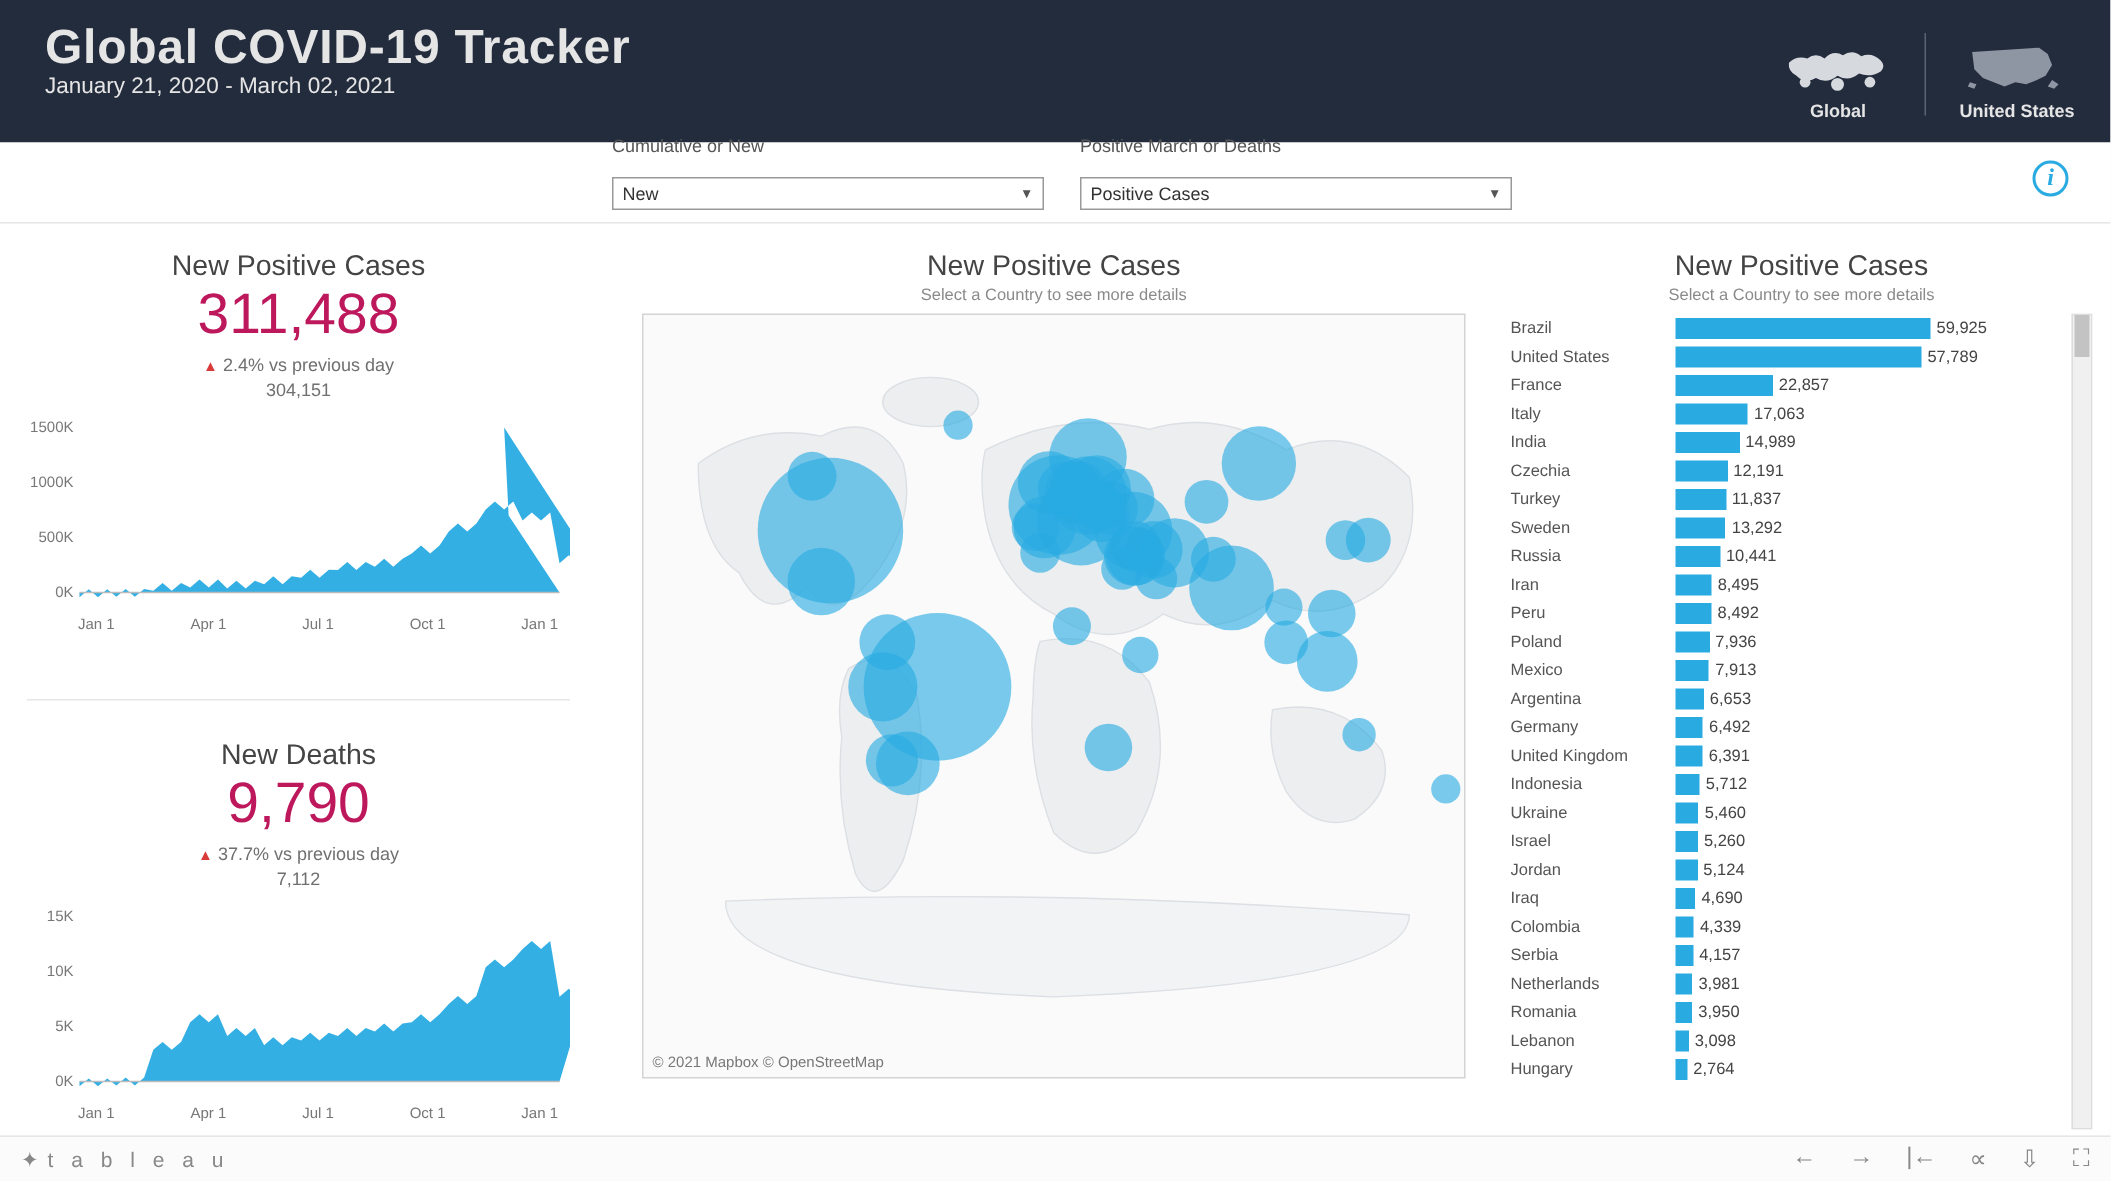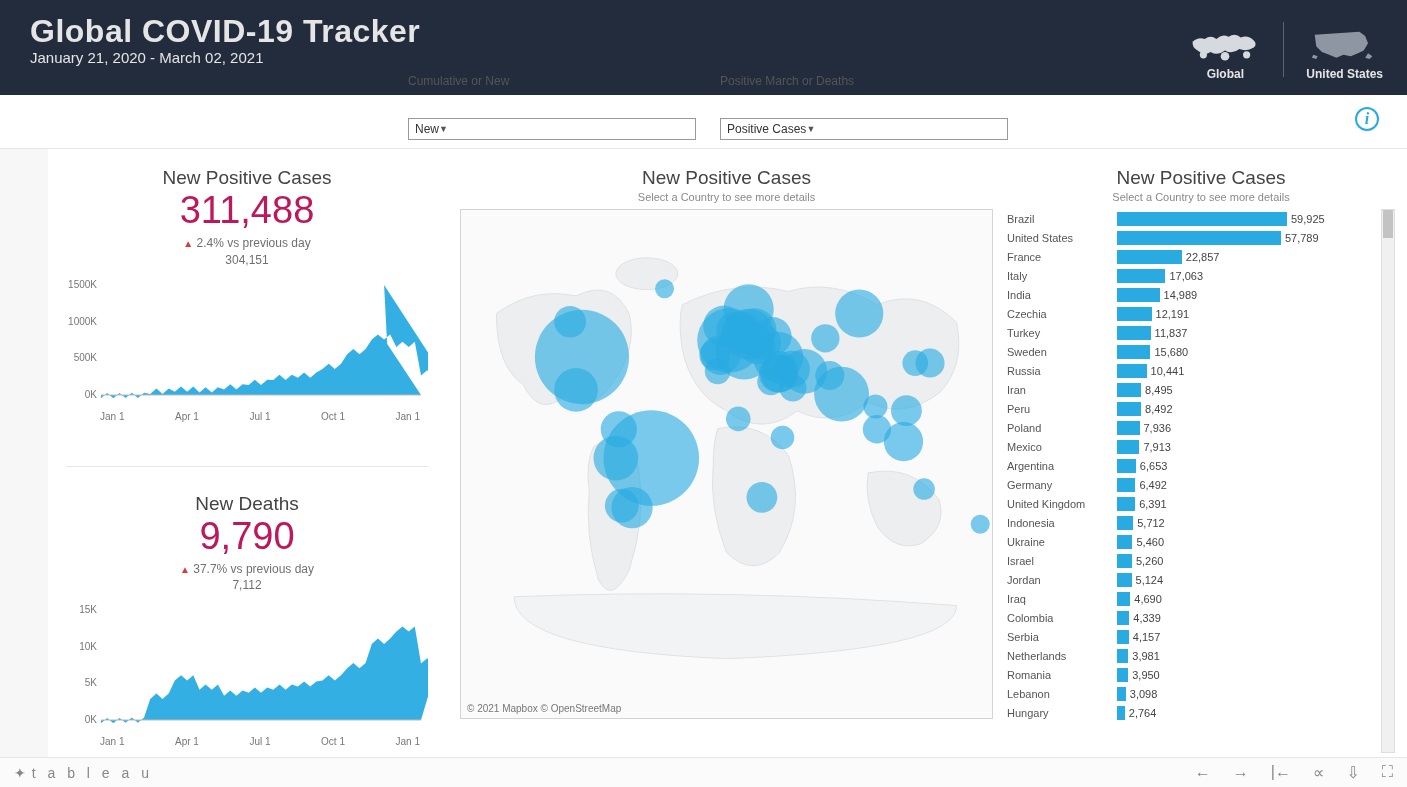--- a/index.html
+++ b/index.html
@@ -47,40 +47,38 @@
     display:flex;
     align-items:flex-end;
     padding:4px 24px 8px 408px;
     border-bottom:1px solid var(--light-border);
     position:relative;
   }
   .filter{display:flex;flex-direction:column;margin-right:24px;}
   .filter-label{font-size:12px;color:#555;margin-bottom:14px;}
   .select{
     width:288px;height:22px;border:1px solid #999;background:#fff;
-    font-size:12px;padding:1px 6px;display:flex;align-items:center;justify-content:flex-start;
+    font-size:12px;padding:1px 6px;display:flex;align-items:center;justify-content:space-between;
     cursor:pointer;
-    margin-top:16px;
   }
   .select .caret{font-size:9px;color:#555;}
   .info-icon{
     position:absolute;right:28px;top:12px;
     width:24px;height:24px;border:2px solid var(--accent);border-radius:50%;
     color:var(--accent);display:flex;align-items:center;justify-content:center;
     font-family:Georgia,serif;font-style:italic;font-weight:bold;font-size:16px;cursor:pointer;
   }
   
   .main{
     background:#fff;
     height:calc(100% - 95px - 54px - 30px);
     display:grid;
     grid-template-columns:380px 1fr 388px;
-    gap:0;
+    gap:16px;
     padding:18px 12px 4px 18px;
-    margin-left:48px;
   }
   
   .left-col{display:flex;flex-direction:column;gap:26px;padding-right:18px;}
   .stat-block{text-align:center;}
   .stat-title{font-size:19px;font-weight:400;color:#444;margin-bottom:2px;}
   .stat-value{font-size:38px;font-weight:400;color:#be185d;line-height:1;}
   .stat-delta{font-size:12px;color:#707070;margin-top:6px;line-height:1.4;}
   .delta-arrow{color:#d93b3b;font-size:10px;}
   .mini-chart-wrap{margin-top:10px;}
   .mini-chart{width:100%;height:130px;display:block;}
@@ -349,21 +347,21 @@
           <div class="bar-label">Turkey</div>
           <div class="bar-track">
             <div class="bar-fill" style="width: 33.5801px;"></div>
             <div class="bar-value">11,837</div>
           </div>
         </div>
         <div class="bar-row">
           <div class="bar-label">Sweden</div>
           <div class="bar-track">
             <div class="bar-fill" style="width: 33.4865px;"></div>
-            <div class="bar-value">15,680</div>
+            <div class="bar-value">13,292</div>
           </div>
         </div>
         <div class="bar-row">
           <div class="bar-label">Russia</div>
           <div class="bar-track">
             <div class="bar-fill" style="width: 29.6199px;"></div>
             <div class="bar-value">10,441</div>
           </div>
         </div>
         <div class="bar-row">

